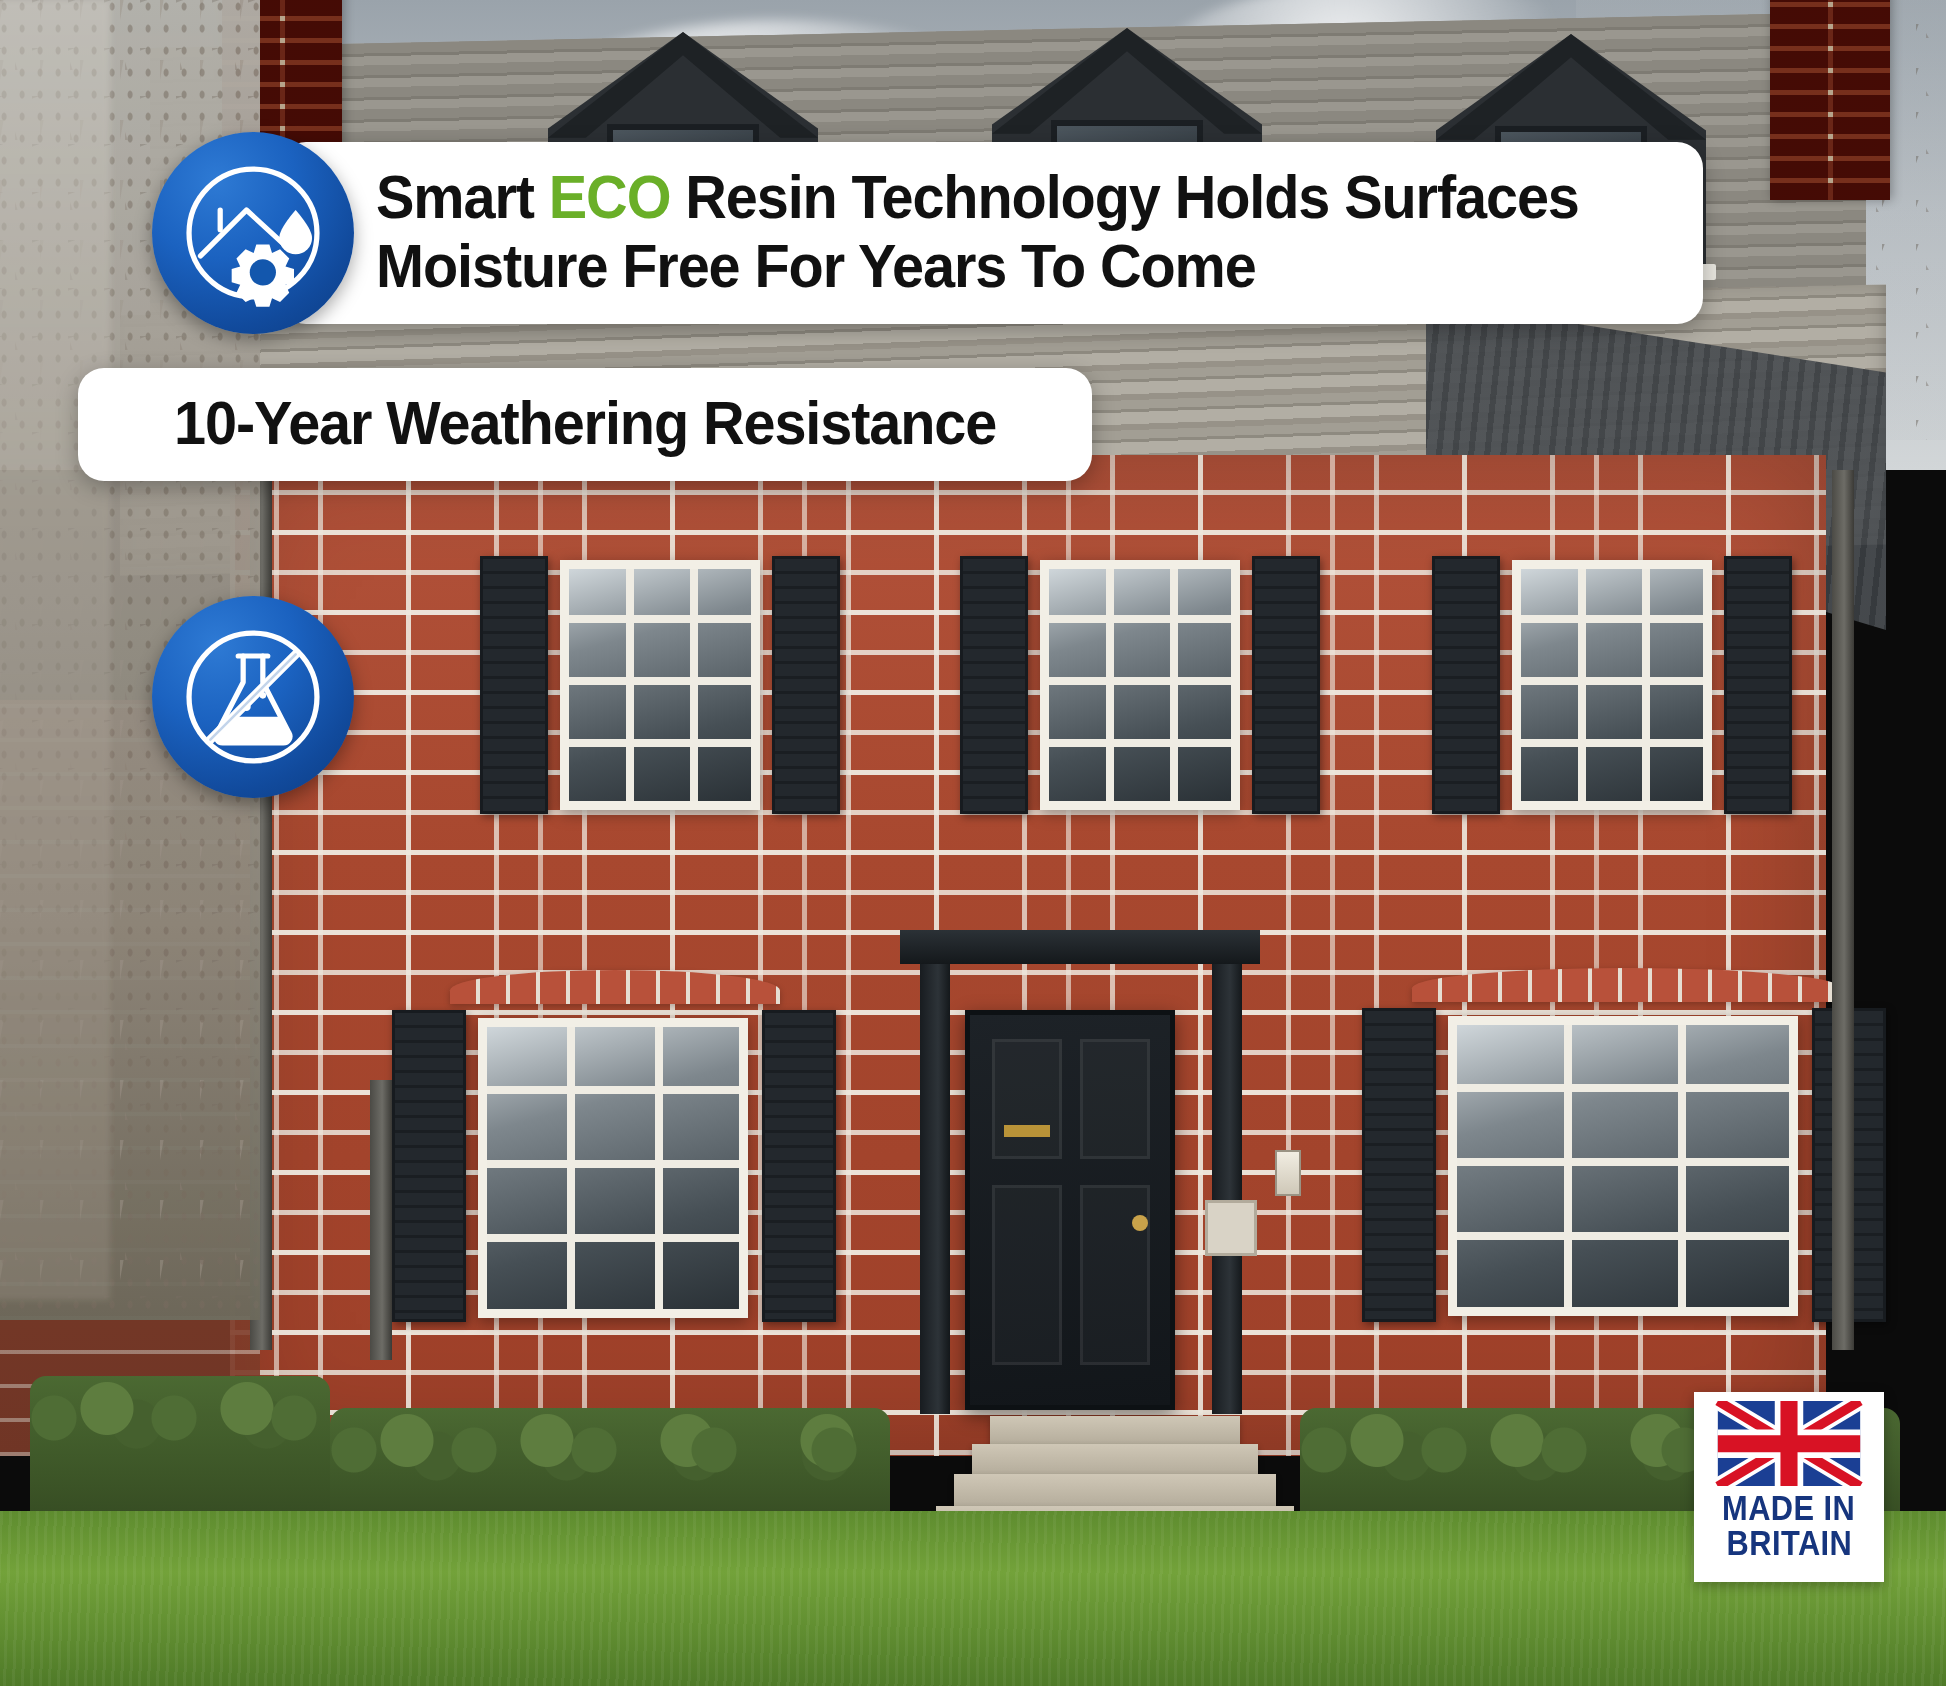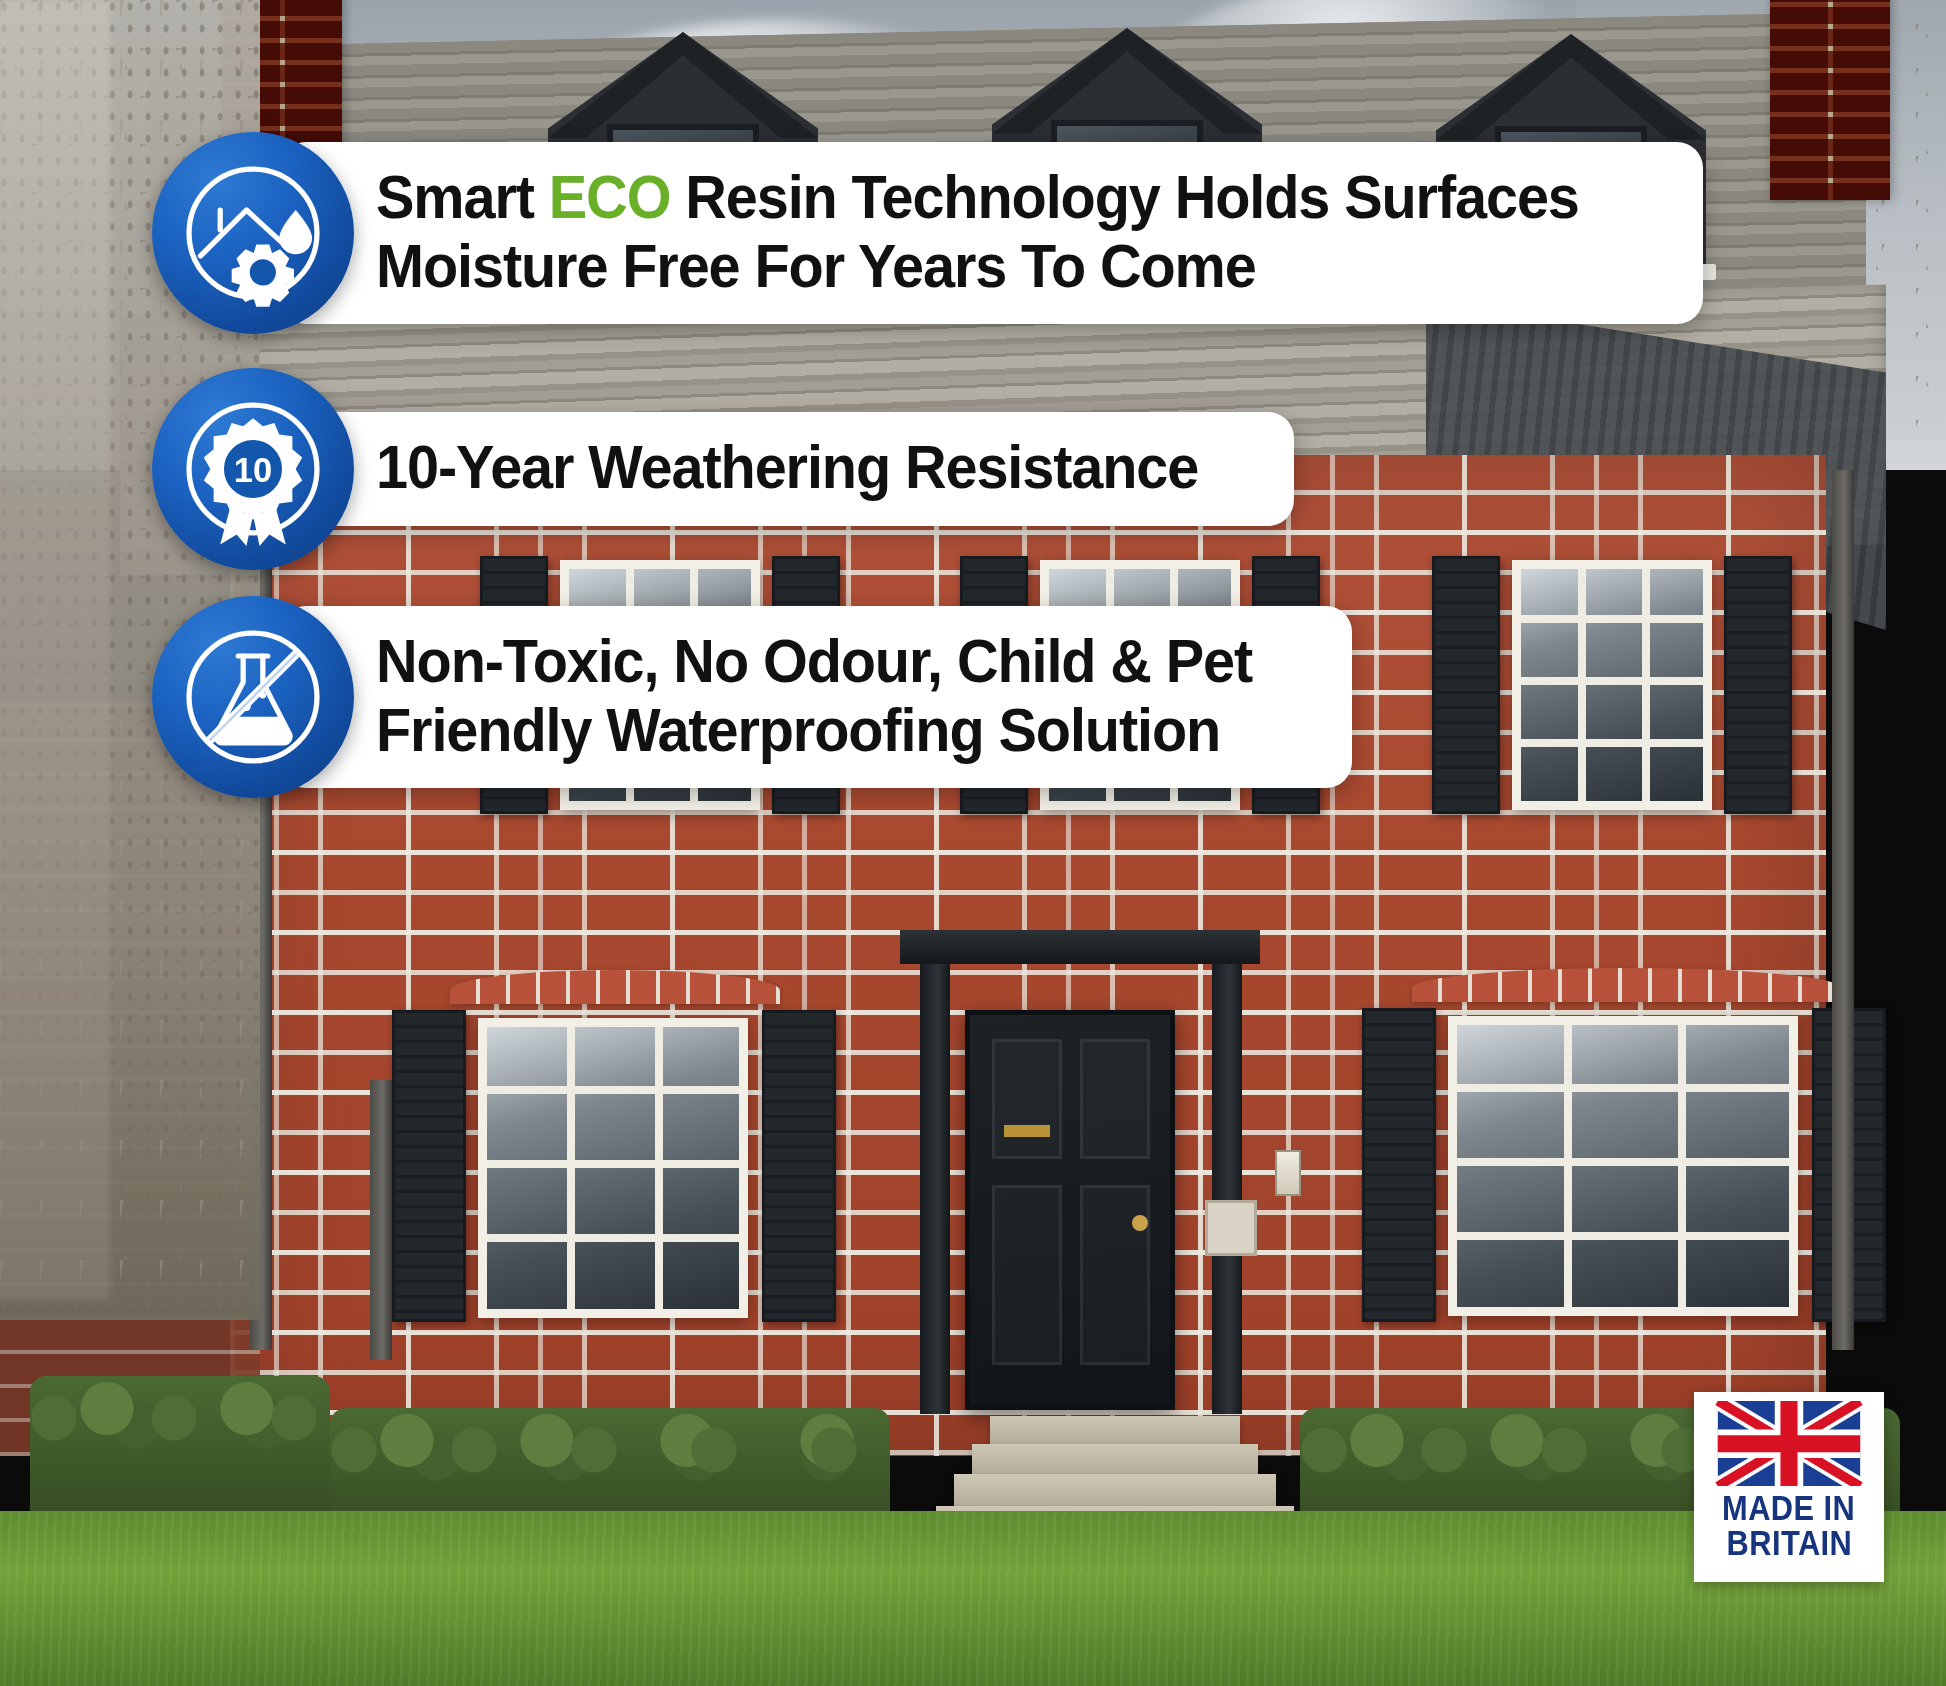--- a/index.html
+++ b/index.html
@@ -414,55 +414,40 @@
           <circle cx="56" cy="74" r="8" fill="#1357ad"></circle>
         </svg>
       </div>
       <div class="feature-card">
         <div class="feature-text"><span>Smart </span><span class="eco">ECO</span><span> Resin Technology Holds Surfaces
 Moisture Free For Years To Come</span></div>
       </div>
     </div>
 
     <div class="feature-row" style="left:152px;top:368px;">
-      <div class="icon-badge">
-        <svg viewBox="0 0 100 100" aria-hidden="true">
-          <circle cx="50" cy="50" r="39" fill="none" stroke="#ffffff" stroke-width="3.2"></circle>
-          <path d="M50 19 L56 24 L63 22 L66 29 L74 30 L74 38 L80 43 L76 50 L80 57 L74 62 L74 70 L66 71 L63 78 L56 76 L50 81 L44 76 L37 78 L34 71 L26 70 L26 62 L20 57 L24 50 L20 43 L26 38 L26 30 L34 29 L37 22 L44 24 Z" fill="#ffffff"></path>
-          <circle cx="50" cy="50" r="19" fill="#1357ad"></circle>
-          <circle cx="50" cy="50" r="19" fill="none" stroke="#ffffff" stroke-width="2.6"></circle>
-          <text x="50" y="58" text-anchor="middle" font-family="Liberation Sans, sans-serif" font-size="21" font-weight="bold" fill="#ffffff">10</text>
-          <path d="M36 74 L30 96 L40 90 L46 97 L50 78 Z" fill="#ffffff"></path>
-          <path d="M64 74 L70 96 L60 90 L54 97 L50 78 Z" fill="#ffffff"></path>
-        </svg>
-      </div>
       <div class="feature-card">
         <div class="feature-text">10-Year Weathering Resistance</div>
       </div>
     </div>
 
     <div class="feature-row" style="left:152px;top:596px;">
       <div class="icon-badge">
         <svg viewBox="0 0 100 100" aria-hidden="true">
           <g fill="none" stroke="#ffffff" stroke-width="3.2" stroke-linecap="round" stroke-linejoin="round">
             <circle cx="50" cy="50" r="39"></circle>
             <path d="M41 25 h18"></path>
             <path d="M44 25 v16 L28 72 a4 4 0 0 0 3.5 6 h37 a4 4 0 0 0 3.5 -6 L56 41 V25"></path>
           </g>
           <path d="M33 62 h34 l5 10 a4 4 0 0 1 -3.5 6 h-37 a4 4 0 0 1 -3.5 -6 z" fill="#ffffff"></path>
           <circle cx="46" cy="56" r="2.6" fill="#ffffff"></circle>
           <circle cx="56" cy="49" r="2" fill="#ffffff"></circle>
           <line x1="24" y1="76" x2="76" y2="24" stroke="#ffffff" stroke-width="5.4" stroke-linecap="round"></line>
           <line x1="24" y1="76" x2="76" y2="24" stroke="#1357ad" stroke-width="1.6" stroke-linecap="round" opacity=".25"></line>
         </svg>
       </div>
-      <div class="feature-card">
-        <div class="feature-text">Non-Toxic, No Odour, Child &amp; Pet
-Friendly Waterproofing Solution</div>
-      </div>
     </div>
 
   </div>
 
 
   <div class="mib">
     <svg class="mib-flag" viewBox="0 0 60 36" aria-hidden="true">
       <rect width="60" height="36" fill="#1b3f94"></rect>
       <path d="M0 0 L60 36 M60 0 L0 36" stroke="#ffffff" stroke-width="7.2"></path>
       <path d="M0 0 L60 36 M60 0 L0 36" stroke="#d81224" stroke-width="4"></path>

